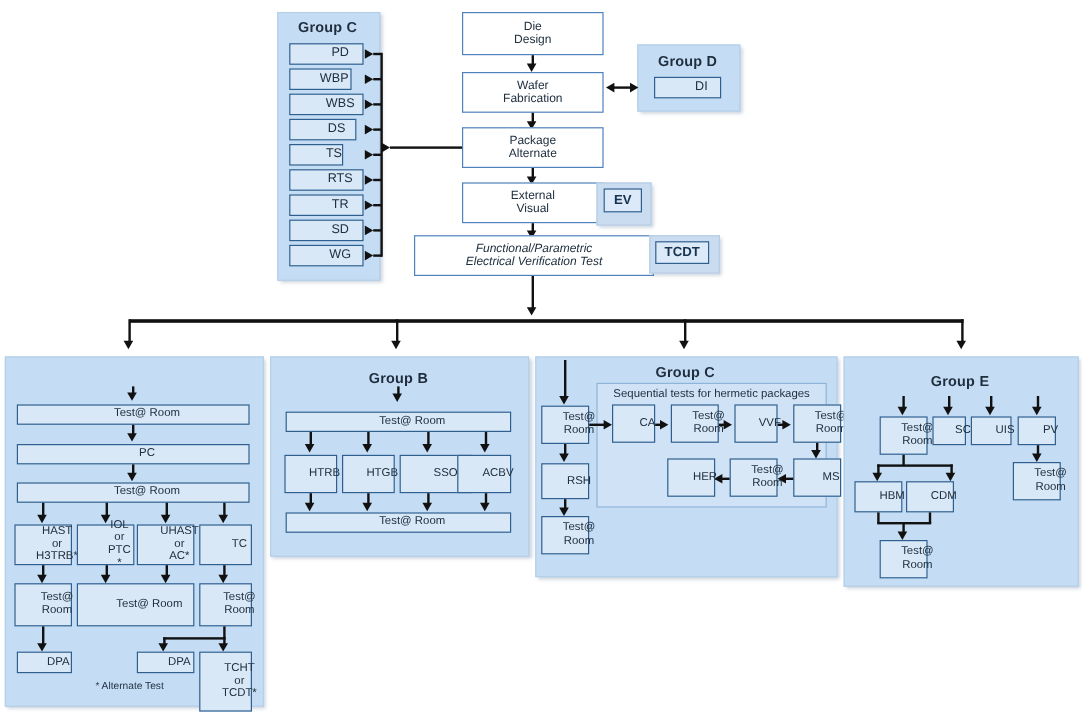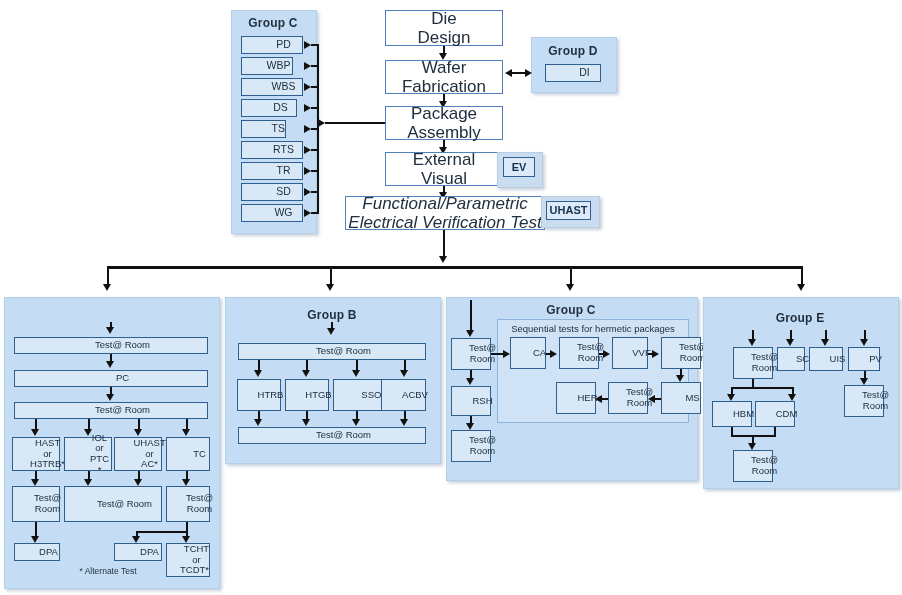--- a/index.html
+++ b/index.html
@@ -11,21 +11,21 @@
          box-shadow:2px 2px 3px rgba(130,150,170,.45);}
   .panel-title{position:absolute;width:100%;text-align:center;font-weight:bold;
                font-size:12px;color:#1f2d3d;letter-spacing:.2px;}
 
   
   .box{position:absolute;box-sizing:border-box;border:1.6px solid #4f81bd;
        background:#ffffff;color:#20303f;display:flex;align-items:center;
        justify-content:center;text-align:center;line-height:1.12;}
   .box.sm{font-size:9.5px;}
   .box.md{font-size:10.5px;}
-  .box.lg{font-size:17px;}
+  .box.lg{font-size:10px;}
   .box.fill{background:#d8e8f7;border:1.6px solid #2e5f8f;padding-left:23px;}
   .box.badge{background:#dbe9f8;border:1.8px solid #2e5f8f;font-weight:bold;font-size:11px;color:#17334f;}
   .box.whiteblue{background:#ffffff;border:1.6px solid #4f81bd;}
   .box-two{flex-direction:column;}
 
   
   .badgepanel{position:absolute;background:#c9dcf0;border:1px solid #b7cde4;
               box-shadow:2px 2px 3px rgba(130,150,170,.45);}
 
   
@@ -110,21 +110,21 @@
 
   <div class="box whiteblue box-two lg" style="left:385px;top:60px;width:118px;height:34px;">
     <span>Wafer</span>
     <span>Fabrication</span>
   </div>
   <div class="ln lnv" style="left:443px;top:94px;height:10px;"></div>
   <div class="arw arw-d" style="left:439px;top:101px;"></div>
 
   <div class="box whiteblue box-two lg" style="left:385px;top:106px;width:118px;height:34px;">
     <span>Package</span>
-    <span>Assembly</span>
+    <span>Alternate</span>
   </div>
   <div class="ln lnv" style="left:443px;top:140px;height:10px;"></div>
   <div class="arw arw-d" style="left:439px;top:147px;"></div>
 
   <div class="ln lnh" style="left:325px;top:122px;width:60px;"></div>
   <div class="arw arw-r" style="left:318px;top:119px;"></div>
 
   <div class="box whiteblue box-two lg" style="left:385px;top:152px;width:118px;height:34px;">
     <span>External</span>
     <span>Visual</span>
@@ -137,21 +137,21 @@
     <span>EV</span>
   </div>
 
   <div class="box whiteblue box-two lg" style="left:345px;top:196px;width:200px;height:34px;font-style:italic;">
     <span>Functional/Parametric</span>
     <span>Electrical Verification Test</span>
   </div>
 
   <div class="badgepanel" style="left:541px;top:196px;width:57px;height:30px;"></div>
   <div class="box badge" style="left:546px;top:201px;width:45px;height:19px;">
-    <span>UHAST</span>
+    <span>TCDT</span>
   </div>
 
   <div class="panel" style="left:531px;top:37px;width:84px;height:54px;"></div>
   <div class="panel-title" style="left:531px;top:44px;width:84px;">Group D</div>
   <div class="box fill md" style="left:545px;top:64px;width:56px;height:18px;">
     <span>DI</span>
   </div>
 
   <div class="ln lnh" style="left:510px;top:72px;width:18px;"></div>
   <div class="arw arw-r" style="left:525px;top:69px;"></div>
@@ -246,21 +246,21 @@
   <div class="ln lnv" style="left:186px;top:522px;height:10px;"></div>
   <div class="ln lnh" style="left:136px;top:531px;width:52px;"></div>
   <div class="ln lnv" style="left:136px;top:531px;height:7px;"></div>
   <div class="arw arw-d" style="left:132px;top:536px;"></div>
   <div class="ln lnv" style="left:186px;top:531px;height:7px;"></div>
   <div class="arw arw-d" style="left:182px;top:536px;"></div>
 
   <div class="box fill sm" style="left:114px;top:543px;width:48px;height:18px;">
     <span>DPA</span>
   </div>
-  <div class="box fill box-two sm" style="left:166px;top:543px;width:44px;height:34px;align-items:flex-end;">
+  <div class="box fill box-two sm" style="left:166px;top:543px;width:44px;height:50px;">
     <span>TCHT or</span>
     <span>TCDT*</span>
   </div>
 
   <div class="note" style="left:48px;top:566px;width:120px;text-align:center;">* Alternate Test</div>
 
   <div class="panel" style="left:225px;top:297px;width:214px;height:165px;"></div>
   <div class="panel-title" style="left:225px;top:308px;width:214px;">Group B</div>
   <div class="ln lnv" style="left:331px;top:322px;height:7px;"></div>
   <div class="arw arw-d" style="left:327px;top:328px;"></div>

